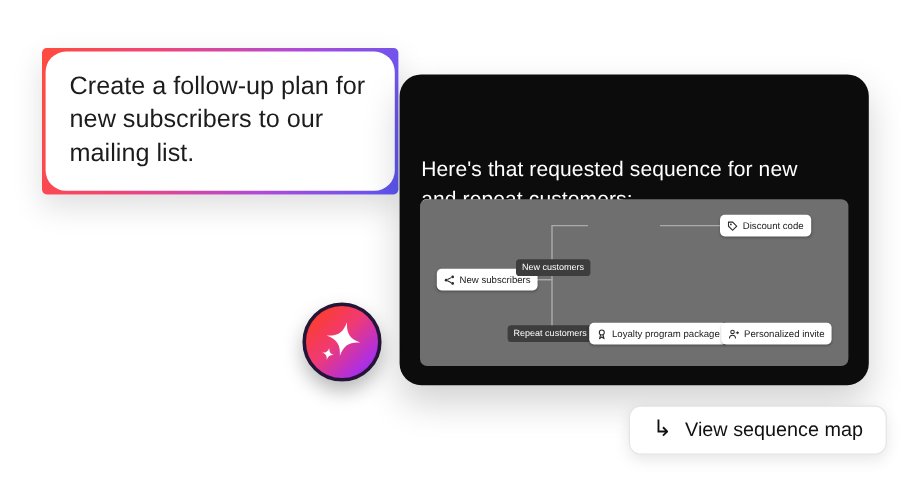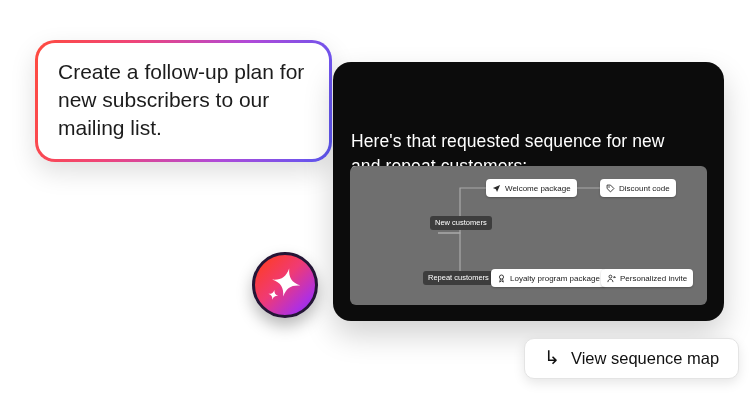--- a/index.html
+++ b/index.html
@@ -8,21 +8,21 @@
     position:relative;
     background:#ffffff;
     font-family:"Liberation Sans", sans-serif;
     overflow:hidden;
   }
   .stage { position:absolute; inset:0; }
 
   
   .bubble {
     position:absolute; left:35px; top:40px; width:297px;
-    padding:3px; border-radius:20px;
+    padding:3px; border-radius:4px;
     background:linear-gradient(105deg,#ff4b3e 0%,#ef4579 30%,#b04ad8 65%,#5a57f2 100%);
     box-shadow:0 10px 26px rgba(0,0,0,0.13);
   }
   .bubble-inner {
     background:#ffffff; border-radius:17px;
     padding:15px 20px 17px 20px;
     font-size:21px; line-height:1.33; color:#1c1c1c;
   }
 
   
@@ -98,32 +98,35 @@
 
     <div class="flow-panel">
 
       <svg class="flow-lines" viewBox="0 0 357 139">
         <path d="M88 67 H110 V22 H140"></path>
         <path d="M88 67 H110 V112 H141"></path>
         <path d="M200 22 H250"></path>
         <path d="M215 112 H251"></path>
       </svg>
 
+      <div class="node" style="left:14px; top:58px;">
+        <span class="node-icon">
+          <svg viewBox="0 0 10 10">
+            <circle class="fill" cx="8" cy="2" r="1.3"></circle>
+            <circle class="fill" cx="2" cy="5" r="1.3"></circle>
+            <circle class="fill" cx="8" cy="8" r="1.3"></circle>
+            <path d="M3.2 4.4 L6.8 2.6 M3.2 5.6 L6.8 7.4"></path>
+          </svg>
+        </span>
+        <span>New subscribers</span>
+      </div>
 
       <div class="branch-label" style="left:80px; top:30px;margin-top:20px;">New customers</div>
       <div class="branch-label" style="left:73px; top:81px;margin-top:24px;">Repeat customers</div>
 
-      <div class="node" style="left:136px; top:13px;">
-        <span class="node-icon">
-          <svg viewBox="0 0 10 10">
-            <path class="fill" d="M1 4.5 L9 1 L5.6 9 L4.3 5.7 Z"></path>
-          </svg>
-        </span>
-        <span>Welcome package</span>
-      </div>
 
       <div class="node" style="left:250px; top:13px;">
         <span class="node-icon">
           <svg viewBox="0 0 10 10">
             <path d="M1.2 1.2 H5 L8.8 5 L5 8.8 L1.2 5 Z"></path>
             <circle class="fill" cx="3.4" cy="3.4" r="0.8"></circle>
           </svg>
         </span>
         <span>Discount code</span>
       </div>

